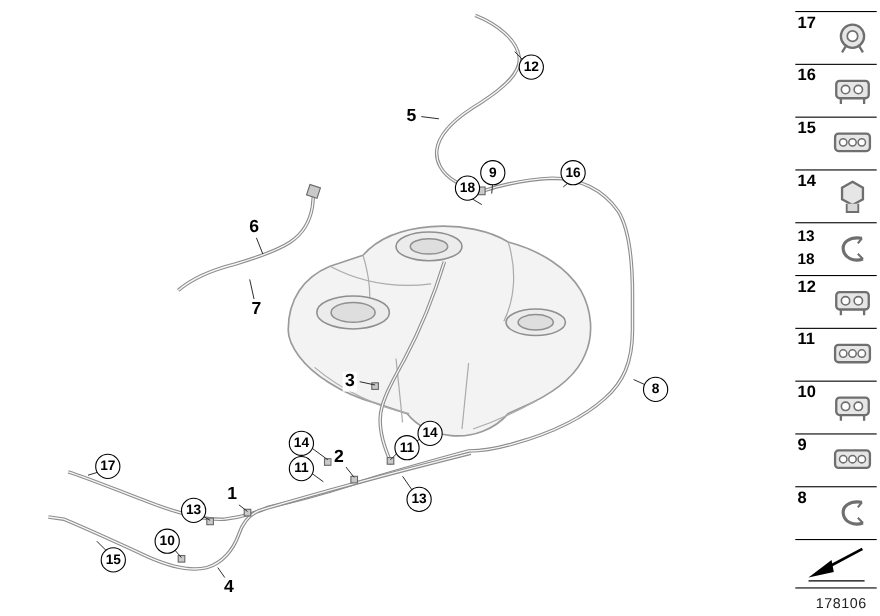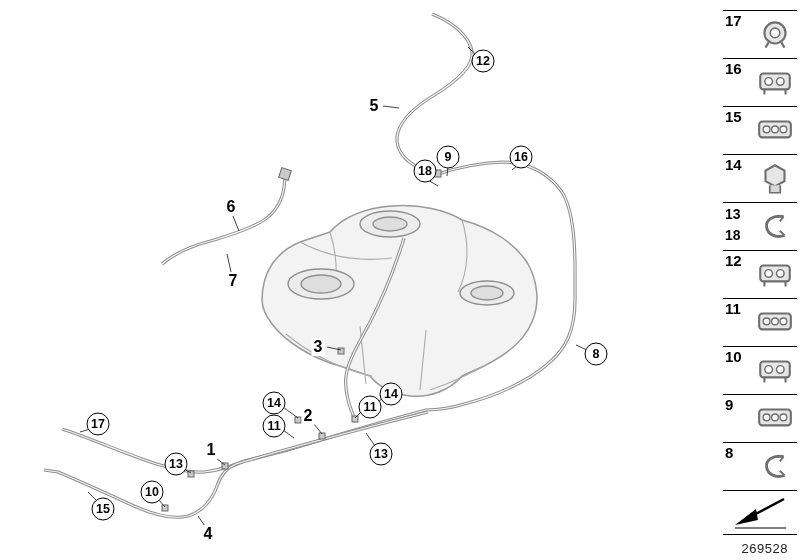--- a/index.html
+++ b/index.html
@@ -239,14 +239,14 @@
           <use href="#g-cclip"></use>
         </svg>
     </div>
     <div class="cell arrow-cell">
       <svg width="64" height="38" viewBox="0 0 64 38">
           <use href="#g-arrow"></use>
         </svg>
     </div>
   </div>
 
-  <div class="part-number">269528</div>
+  <div class="part-number">178106</div>
 </div>
 
 </body></html>

